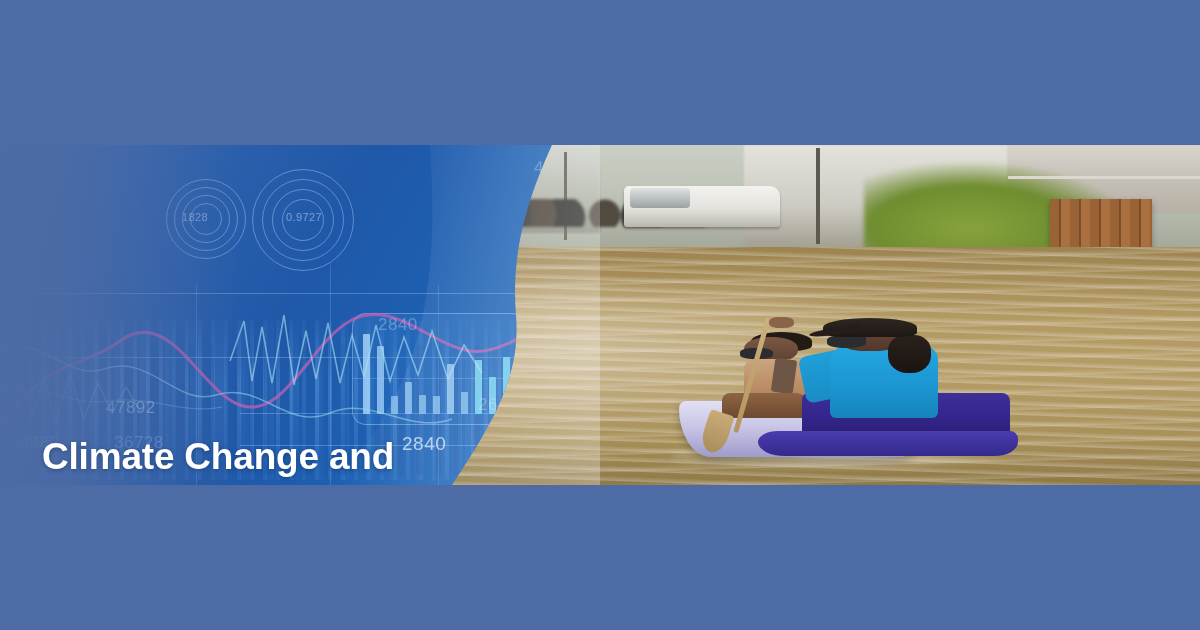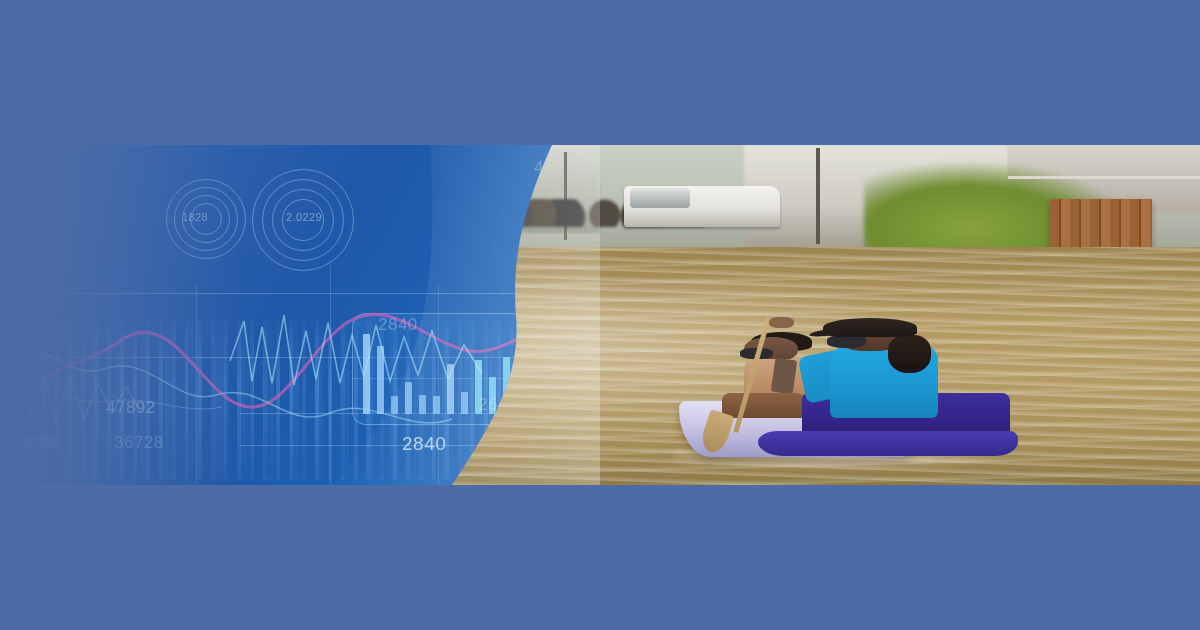--- a/index.html
+++ b/index.html
@@ -348,21 +348,21 @@
         <div class="circ" style="left:166px;top:34px;width:78px;height:78px"></div>
         <div class="circ" style="left:174px;top:42px;width:62px;height:62px"></div>
         <div class="circ" style="left:182px;top:50px;width:46px;height:46px"></div>
         <div class="circ" style="left:190px;top:58px;width:30px;height:30px"></div>
         <div class="circ" style="left:252px;top:24px;width:100px;height:100px"></div>
         <div class="circ" style="left:262px;top:34px;width:80px;height:80px"></div>
         <div class="circ" style="left:272px;top:44px;width:60px;height:60px"></div>
         <div class="circ" style="left:282px;top:54px;width:40px;height:40px"></div>
 
         <span class="circ-label" style="left:182px;top:66px">1828</span>
-        <span class="circ-label" style="left:286px;top:66px">2.0229</span>
+        <span class="circ-label" style="left:286px;top:66px">0.9727</span>
 
         <div class="barpanel">
           <div class="gridline" style="left:0;top:64px;width:172px;background:rgba(190,225,255,.22)"></div>
           <div class="bar" style="left:10px;height:80px;background:rgba(170,215,250,.80)"></div>
           <div class="bar" style="left:24px;height:68px;background:rgba(160,208,248,.78)"></div>
           <div class="bar" style="left:38px;height:18px;background:rgba(150,205,245,.70)"></div>
           <div class="bar" style="left:52px;height:32px;background:rgba(155,208,246,.72)"></div>
           <div class="bar" style="left:66px;height:19px;background:rgba(150,205,245,.70)"></div>
           <div class="bar" style="left:80px;height:18px;background:rgba(150,205,245,.70)"></div>
           <div class="bar" style="left:94px;height:50px;background:rgba(165,212,248,.76)"></div>
@@ -398,15 +398,19 @@
         <span class="num dim" style="left:378px;top:170px">2840</span>
         <span class="num dim" style="left:534px;top:13px">4782</span>
         <span class="num dim" style="left:566px;top:128px">47</span>
         <span class="num dim" style="left:478px;top:250px">26471</span>
       </div>
     </div>
 
     <div id="bluefeather"></div>
     <div id="leftfade"></div>
 
+    <h1 id="title">
+      <span class="l1">Climate Change and</span>
+      <span class="l2">Health Initiative</span>
+    </h1>
 
   </div>
 </div>
 
 </body></html>

